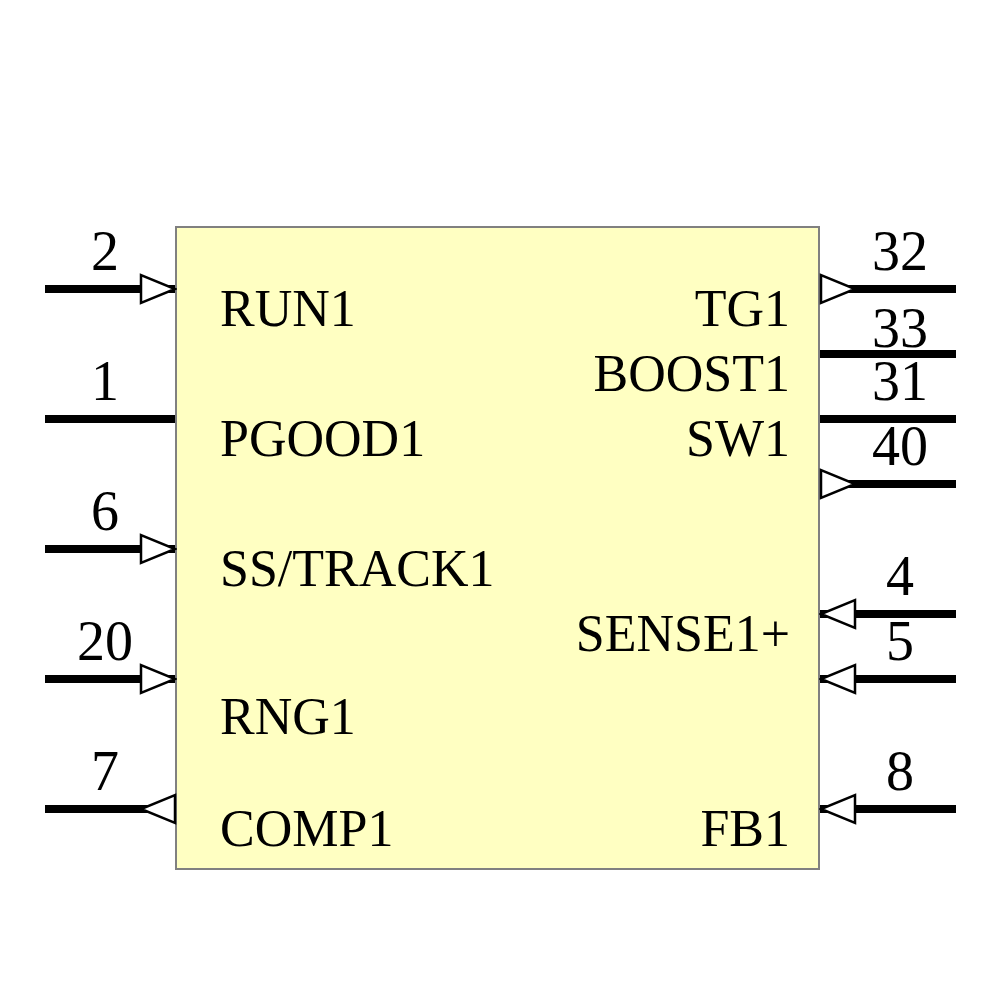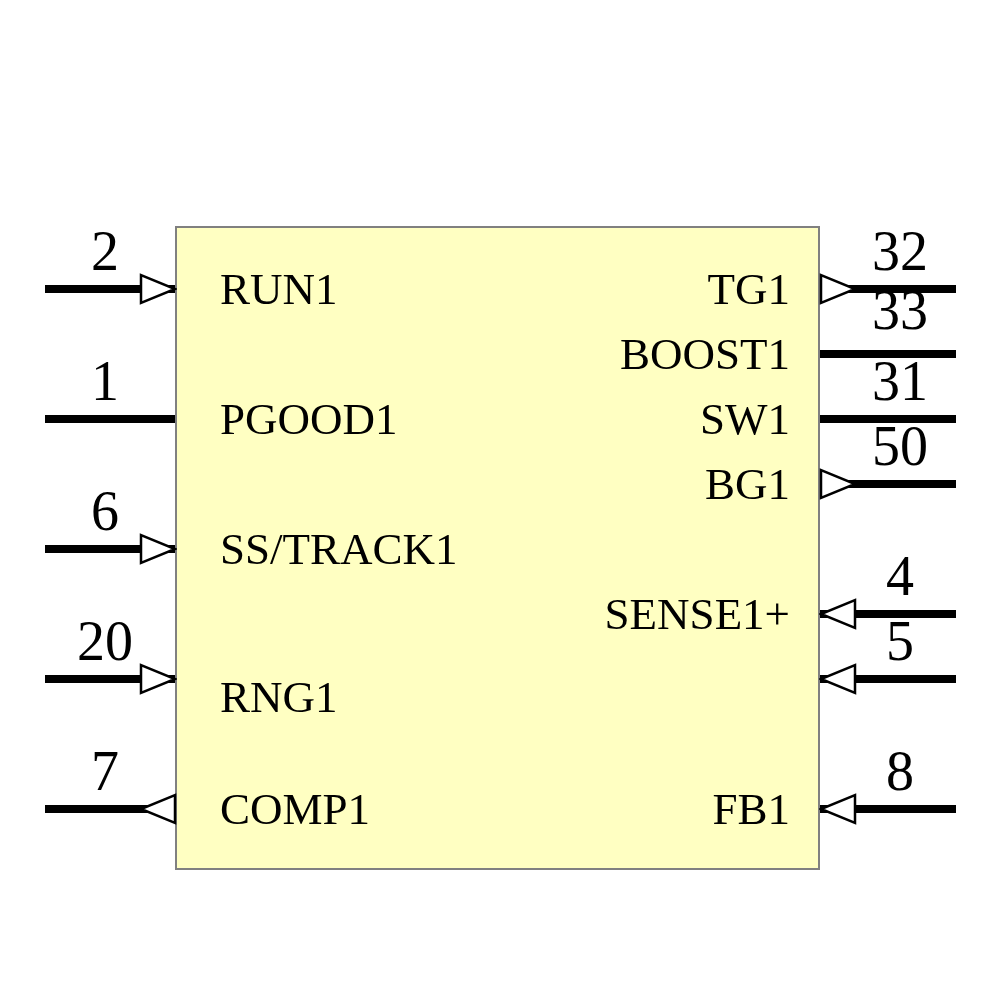--- a/index.html
+++ b/index.html
@@ -20,21 +20,21 @@
   .left-wire  { left: 45px;  width: 130px; }
   .right-wire { left: 820px; width: 136px; }
   .num {
     position: absolute; width: 100px; height: 64px; line-height: 64px;
     font-size: 56px; text-align: center; white-space: nowrap;
   }
   .left-num  { left: 55px; }
   .right-num { left: 850px; }
   .lbl {
     position: absolute; height: 70px; line-height: 70px;
-    font-size: 45px; white-space: nowrap;
+    font-size: 52px; white-space: nowrap; margin-top: 20px;
   }
   .left-lbl  { left: 220px; }
   .right-lbl { left: 390px; width: 400px; text-align: right; }
   .arrow { position: absolute; }
 </style>
 </head>
 <body>
 
 <div id="stage">
   <div id="chip" class="chip" style="background: rgb(255, 255, 194); border-color: rgb(128, 128, 128);"></div>
@@ -65,31 +65,30 @@
     </svg>
     <div class="num left-num" style="top: 739px;">7</div>
     <div class="lbl left-lbl" style="top: 774px; text-align: center;">COMP1</div>
     <div class="wire right-wire" style="top: 285px; background: rgb(0, 0, 0);"></div>
     <svg width="38" height="32" class="arrow" style="left: 819px; top: 273px;">
       <polygon points="2,2 2,30 36,16" fill="#ffffff" stroke="#000000" stroke-width="2.5"></polygon>
     </svg>
     <div class="num right-num" style="top: 219px;">32</div>
     <div class="lbl right-lbl" style="top: 254px;">TG1</div>
     <div class="wire right-wire" style="top: 350px; background: rgb(0, 0, 0);"></div>
-    <div class="num right-num" style="top: 278px; text-align: center;">33</div>
+    <div class="num right-num" style="top: 296px; text-align: center;">33</div>
     <div class="lbl right-lbl" style="top: 319px;">BOOST1</div>
     <div class="wire right-wire" style="top: 415px; background: rgb(0, 0, 0);"></div>
     <div class="num right-num" style="top: 349px;">31</div>
     <div class="lbl right-lbl" style="top: 384px;">SW1</div>
     <div class="wire right-wire" style="top: 480px; background: rgb(0, 0, 0);"></div>
     <svg width="38" height="32" class="arrow" style="left: 819px; top: 468px;">
       <polygon points="2,2 2,30 36,16" fill="#ffffff" stroke="#000000" stroke-width="2.5"></polygon>
     </svg>
-    <div class="num right-num" style="top: 414px;">50</div>
-    <div class="lbl right-lbl" style="top: 449px;">BG1</div>
+    <div class="num right-num" style="top: 414px;">40</div>
     <div class="wire right-wire" style="top: 610px; background: rgb(0, 0, 0);"></div>
     <svg width="38" height="32" class="arrow" style="left: 819px; top: 598px;">
       <polygon points="36,2 36,30 2,16" fill="#ffffff" stroke="#000000" stroke-width="2.5"></polygon>
     </svg>
     <div class="num right-num" style="top: 544px;">4</div>
     <div class="lbl right-lbl" style="top: 579px; text-align: right;">SENSE1+</div>
     <div class="wire right-wire" style="top: 675px; background: rgb(0, 0, 0);"></div>
     <svg width="38" height="32" class="arrow" style="left: 819px; top: 663px;">
       <polygon points="36,2 36,30 2,16" fill="#ffffff" stroke="#000000" stroke-width="2.5"></polygon>
     </svg>

